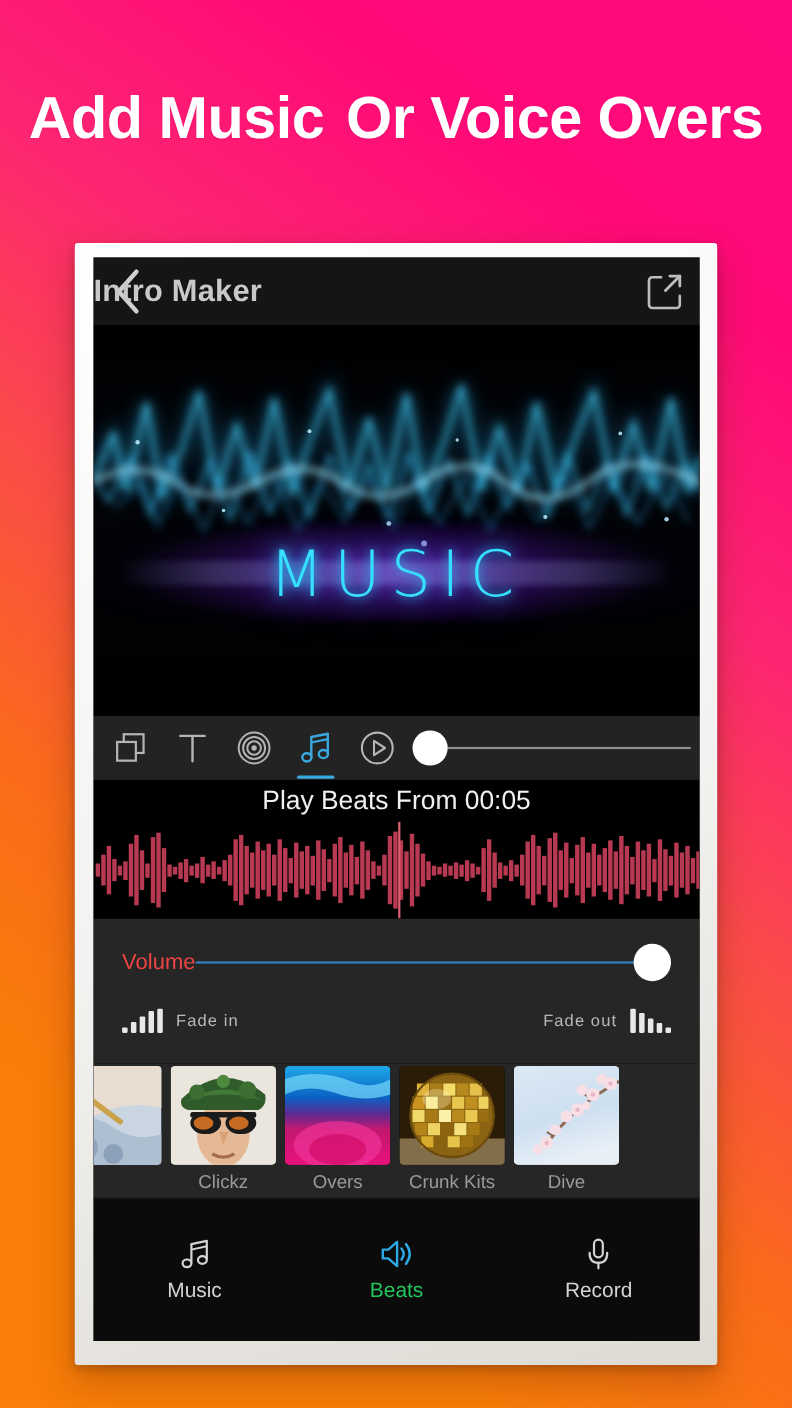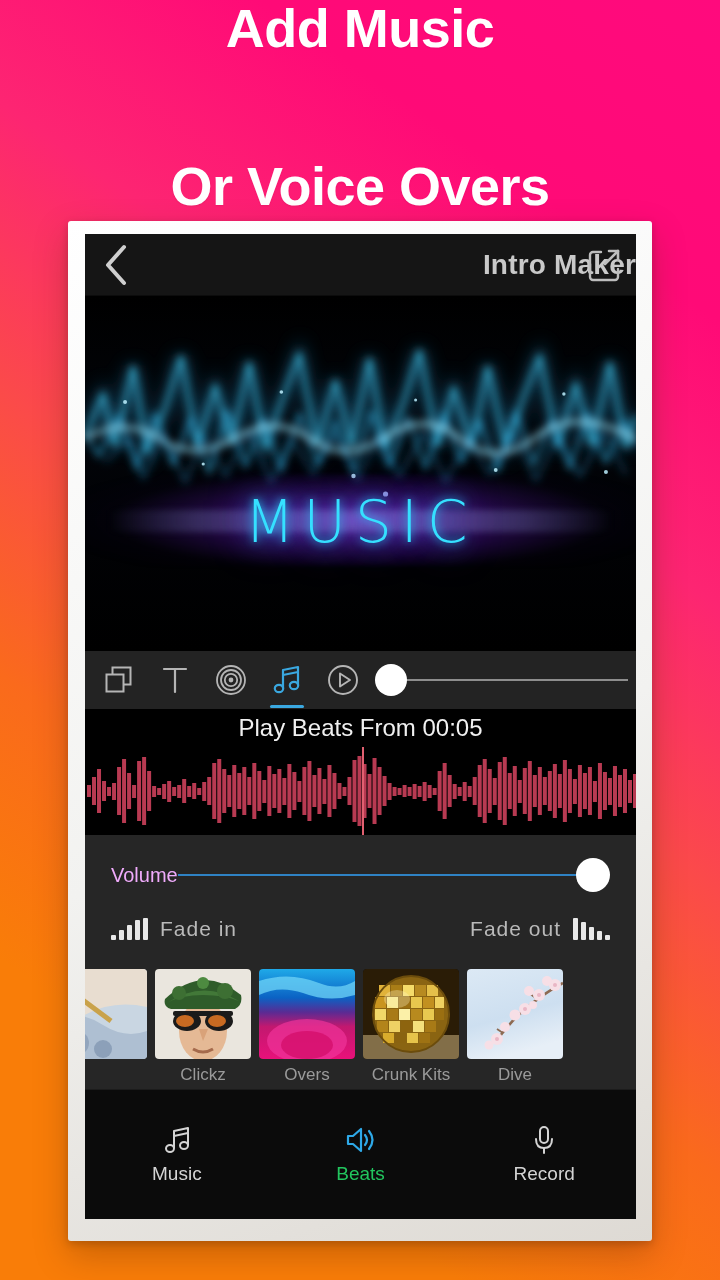--- a/index.html
+++ b/index.html
@@ -14,22 +14,22 @@
         #FB4A4A 50%,
         #FD2572 66%,
         #FF0A77 82%,
         #FF0A7D 100%);
     position:relative;
   }
 
   
   .promo {
     position:absolute; left:0; top:0; width:720px; height:215px;
-    display:flex; flex-direction:column; align-items:center;
-    justify-content:space-between; gap:20px;
+    display:flex; flex-direction:row; align-items:center;
+    justify-content:center; gap:20px;
   }
   .promo-line {
     color:#ffffff; font-weight:bold; font-size:54px;
     letter-spacing:-0.5px; line-height:1.06; white-space:nowrap;
     text-shadow:0 1px 2px rgba(0,0,0,0.07);
   }
 
   
   .phone {
     position:absolute; left:68px; top:221px; width:584px; height:1020px;
@@ -44,21 +44,21 @@
   }
 
   
   .navbar {
     height:62px; background:#151515; flex:0 0 62px;
     display:flex; align-items:center; position:relative;
     border-bottom:1px solid #0c0c0c;
   }
   .nav-back { width:62px; height:62px; display:flex; align-items:center; justify-content:center; }
   .nav-title {
-    position:absolute; left:16px; right:0; text-align:right;
+    position:absolute; left:0; right:0; text-align:left;
     color:#c9c9c9; font-size:28px; font-weight:bold; letter-spacing:0.2px;
     pointer-events:none;
   }
   .nav-export { margin-left:auto; width:62px; height:62px; display:flex; align-items:center; justify-content:center; z-index:2; }
 
   
   .preview {
     flex:0 0 355px; position:relative; background:#000; overflow:hidden;
   }
   .preview svg { position:absolute; inset:0; width:100%; height:100%; }
@@ -102,27 +102,27 @@
     flex:0 0 38px; background:#000; display:flex; align-items:center; justify-content:center;
     color:#f0f0f0; font-size:24px;
   }
   .wave-wrap { flex:0 0 88px; background:#000; position:relative; overflow:hidden; }
   .wave-wrap svg { width:100%; height:100%; display:block; }
   .playhead { position:absolute; top:0; bottom:0; left:50.2%; width:2px; background:#e06070; }
 
   
   .controls { flex:0 0 132px; background:#262626; padding:20px 26px 0 26px; }
   .vol-row { display:flex; align-items:center; height:40px; }
-  .vol-label { color:#f0abfc; font-size:20px; }
+  .vol-label { color:#ef4444; font-size:20px; }
   .vol-slider { flex:1; position:relative; display:flex; align-items:center; height:40px; }
   .vol-track { position:absolute; left:0; right:14px; height:2px; background:#2f82c4; }
   .vol-knob { position:absolute; right:0; width:34px; height:34px; border-radius:50%; background:#fff; }
   .fade-row { display:flex; align-items:center; justify-content:space-between; margin-top:22px; }
   .fade-item { display:flex; align-items:center; gap:12px; }
-  .fade-label { color:#b9b9b9; font-size:21px; letter-spacing:1px; }
+  .fade-label { color:#b9b9b9; font-size:15px; letter-spacing:1px; }
   .bars { display:flex; align-items:flex-end; gap:3px; height:22px; }
   .bars i { width:5px; background:#e8e8e8; display:block; border-radius:1px; }
 
   
   .thumbs-wrap { flex:0 0 122px; background:#262626; padding-top:2px; overflow:hidden; }
   .thumbs { display:flex; gap:8px; padding-left:0; margin-left:-34px; }
   .thumb-cell { width:96px; flex:0 0 96px; }
   .thumb {
     width:96px; height:90px; border-radius:4px; overflow:hidden; position:relative;
     background:#111;

